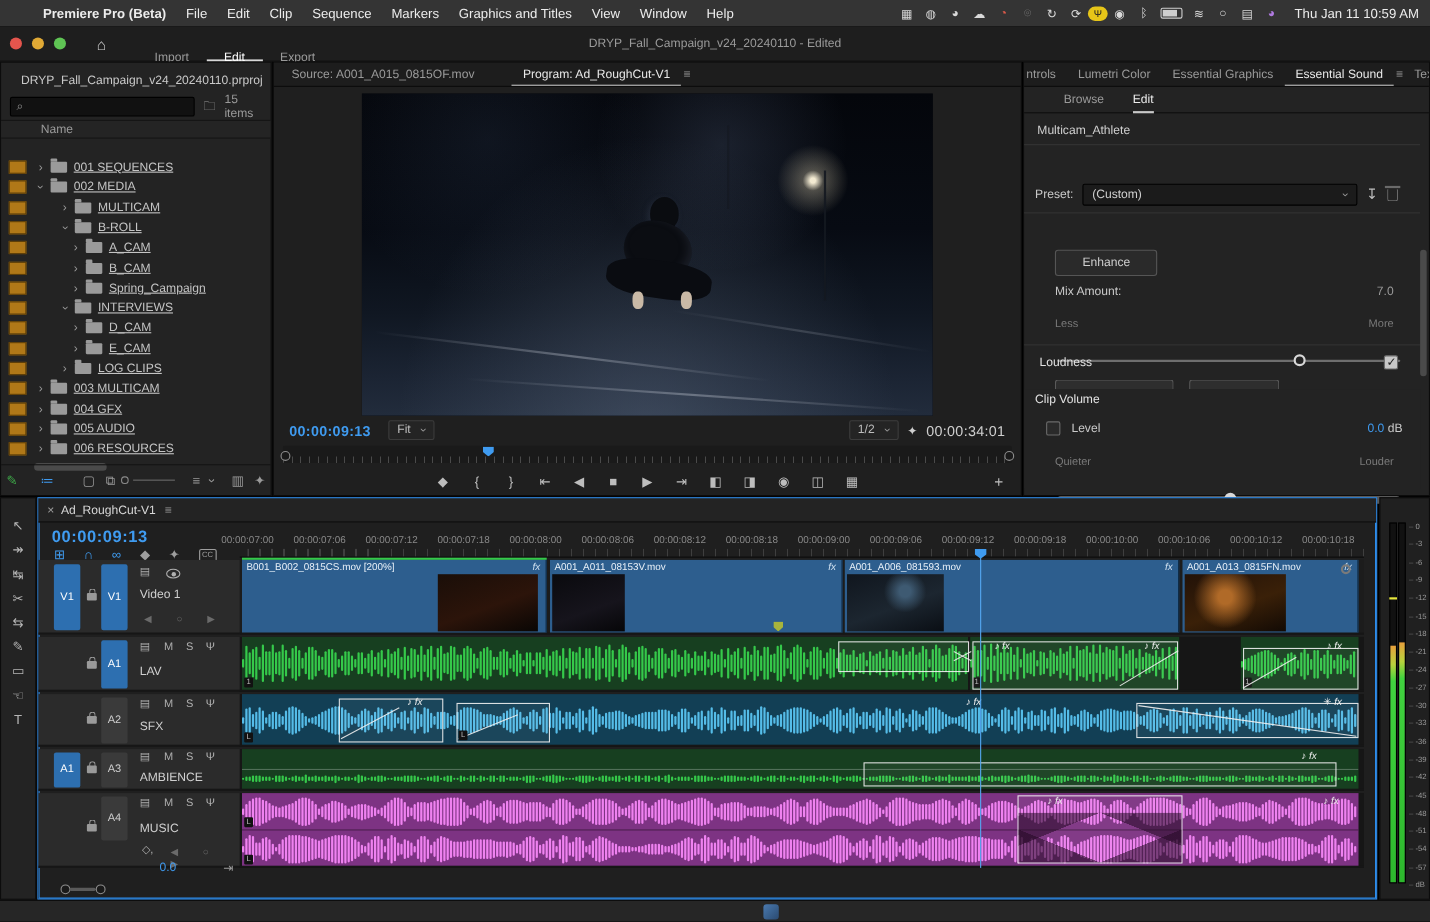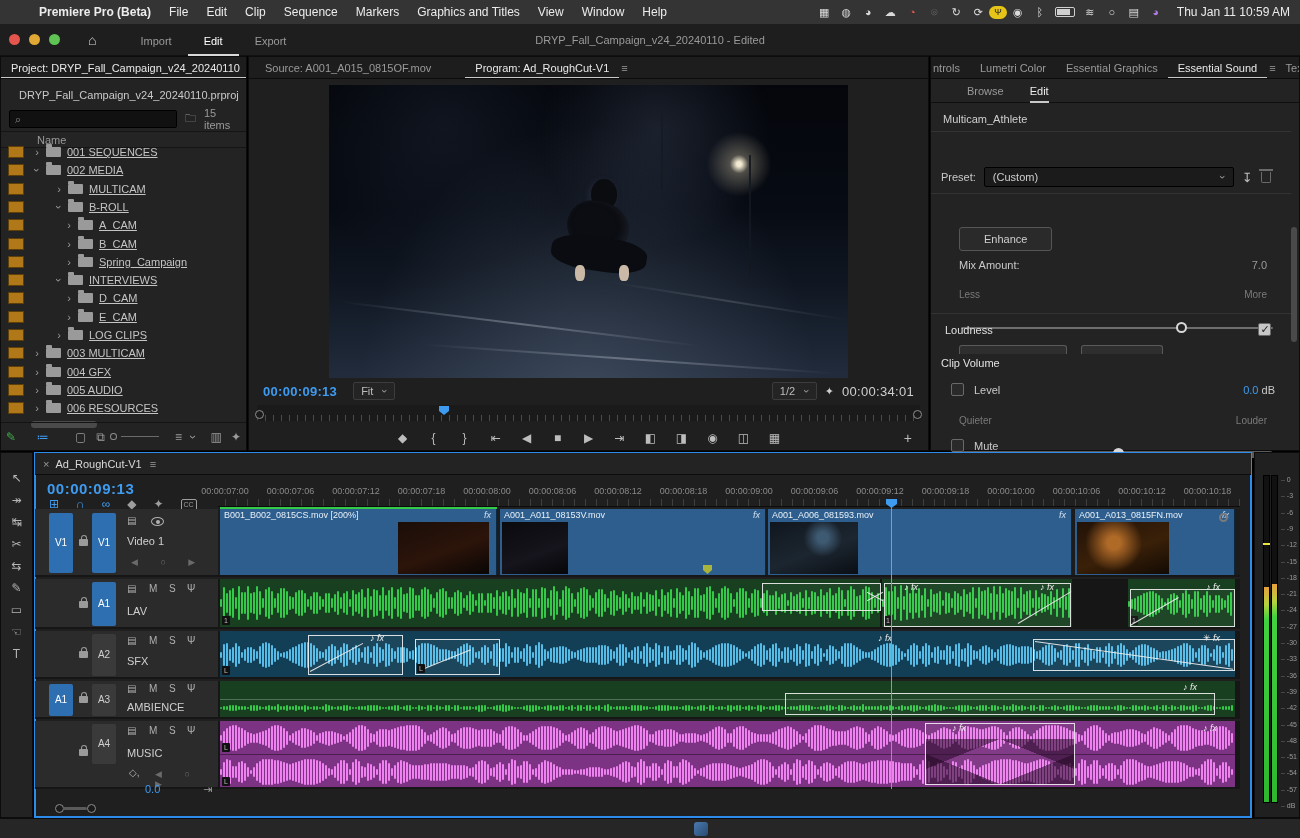--- a/index.html
+++ b/index.html
@@ -19,21 +19,21 @@
 .menubar .spacer{flex:1;}
 .menubar .sic{width:22px;text-align:center;color:#dadada;font-size:11px;}
 .menubar .mic-pill{background:#e6c518;color:#222;border-radius:7px;padding:0 5px;height:13px;line-height:13px;font-size:9px;}
 .menubar .battery{width:20px;height:10px;border:1px solid #cfcfcf;border-radius:2px;position:relative;margin:0 4px;}
 .menubar .battery::after{content:"";position:absolute;left:1px;top:1px;bottom:1px;width:13px;background:#cfcfcf;}
 .menubar .clock{margin-left:10px;white-space:nowrap;}
 
 .titlebar{left:0;top:24px;width:1300px;height:32px;background:#1e1e1e;border-bottom:1px solid #111;display:flex;align-items:center;}
 .tl-dot{width:11px;height:11px;border-radius:50%;margin-left:9px;}
 .home{margin:0 28px 0 28px;color:#d0d0d0;font-size:14px;}
-.mode-tab{color:#9a9a9a;padding:1px 16px;height:32px;line-height:32px;}
+.mode-tab{color:#9a9a9a;padding:12px 16px;height:32px;line-height:32px;}
 .mode-tab.active{color:#fff;border-bottom:2px solid #d8d8d8;}
 .tb-title{position:absolute;left:0;right:0;text-align:center;color:#9a9a9a;pointer-events:none;}
 .tb-right{margin-left:auto;display:flex;align-items:center;gap:18px;padding-right:20px;}
 .share-btn{background:var(--accent);color:#fff;border:none;border-radius:11px;height:21px;padding:0 13px;font-size:11px;}
 .tb-ic{color:#cfcfcf;font-size:13px;position:relative;}
 .tb-ic .bdot{position:absolute;right:-3px;bottom:-1px;width:6px;height:6px;border-radius:50%;background:#2f8ff5;}
 
 .panel{background:var(--panel);border:1px solid #0c0c0c;}
 .ptabs{height:22px;background:#1d1d1d;display:flex;align-items:center;border-bottom:1px solid #0c0c0c;overflow:hidden;}
 .ptab{color:#9a9a9a;padding:0 10px;white-space:nowrap;height:22px;line-height:22px;font-size:11px;}
@@ -217,24 +217,20 @@
   <span class="tl-dot" style="background:#e0a935"></span>
   <span class="tl-dot" style="background:#5fc454"></span>
   <span class="home">⌂</span>
   <span class="mode-tab">Import</span>
   <span class="mode-tab active">Edit</span>
   <span class="mode-tab">Export</span>
   <span class="tb-title">DRYP_Fall_Campaign_v24_20240110 - Edited</span>
 </div>
 
 <div class="abs panel proj">
-  <div class="ptabs">
-    <span class="ptab active">Project: DRYP_Fall_Campaign_v24_20240110</span>
-
-  </div>
   <div class="proj-file">
     <span class="proj-ic"></span>
     <span>DRYP_Fall_Campaign_v24_20240110.prproj</span>
   </div>
   <div class="searchrow">
     <span class="searchbox">
         <span>⌕</span>
       </span>
     <span style="color:#9a9a9a">🗀</span>
     <span class="items-count">15 items</span>
@@ -460,24 +456,20 @@
     <span class="cb"></span>
     <span>Level</span>
     <span style="margin-left:auto;margin-right:16px"><span style="color:var(--blue)">0.0</span> <span>dB</span></span>
   </div>
   <div class="es-row slider thick" style="top:346px;left:30px;width:312px">
       <span class="knob" style="left:152px"></span>
     </div>
   <div class="es-row" style="top:358px;padding-left:28px;display:flex">
     <span class="minmax">Quieter</span>
     <span class="minmax" style="margin-left:auto;margin-right:24px">Louder</span>
-  </div>
-  <div class="es-row" style="top:382px;padding-left:20px;display:flex;align-items:center;gap:10px">
-    <span class="cb"></span>
-    <span>Mute</span>
   </div>
   <div class="vscroll"></div>
 </div>
 
 <div class="abs tools">
   <span class="tool">↖</span>
     <span class="tool">↠</span>
     <span class="tool">↹</span>
     <span class="tool">✂</span>
     <span class="tool">⇆</span>

